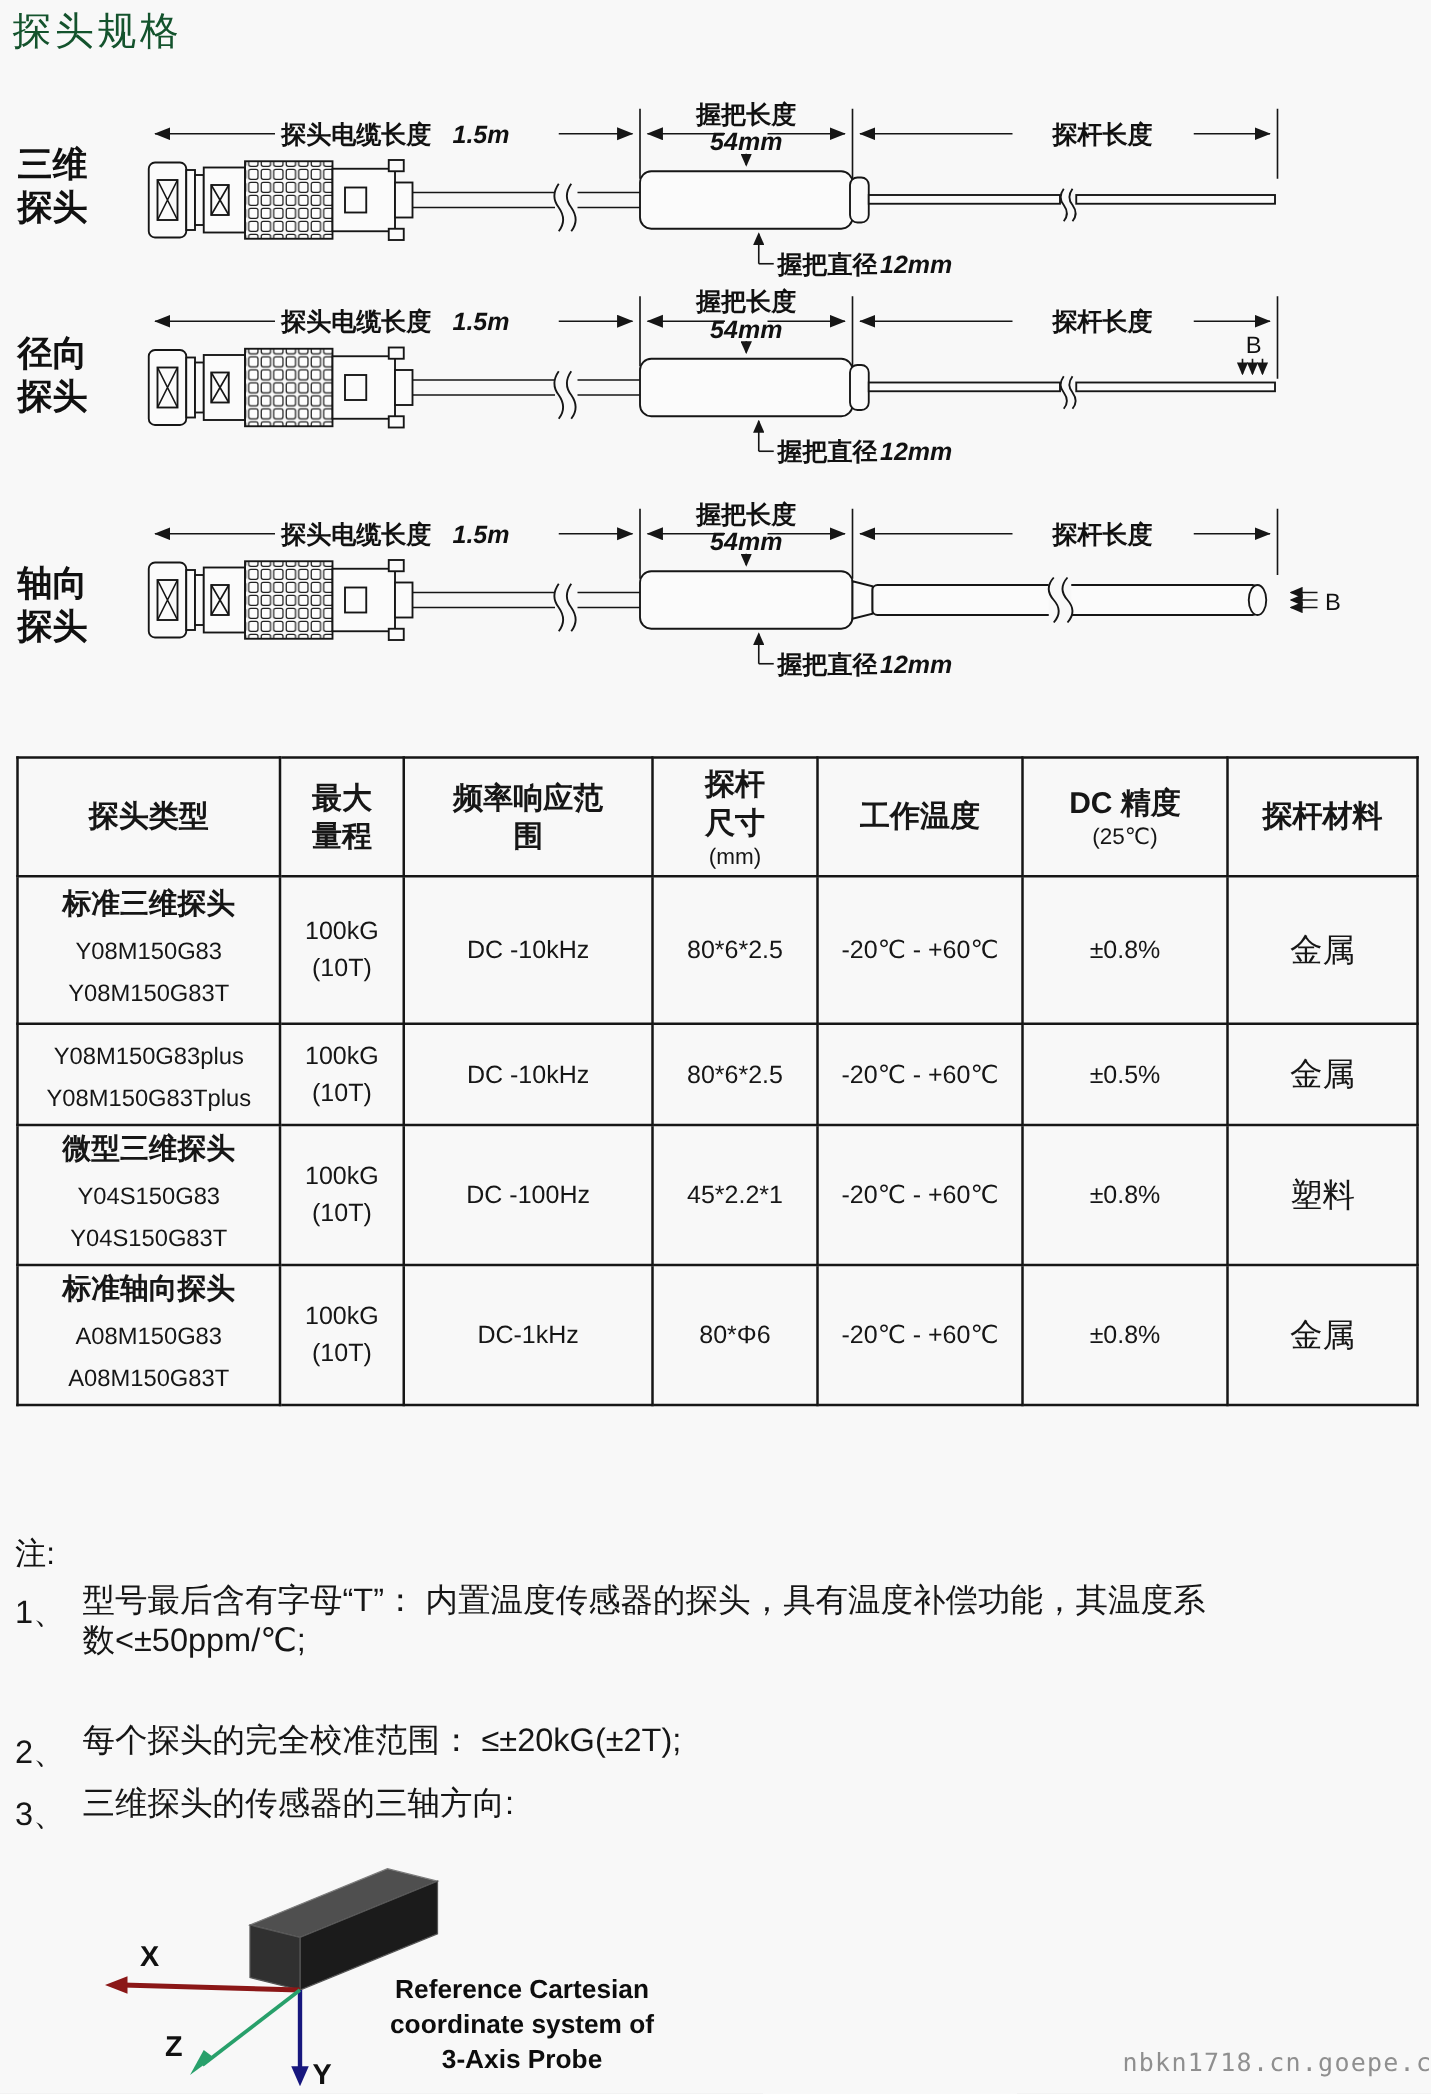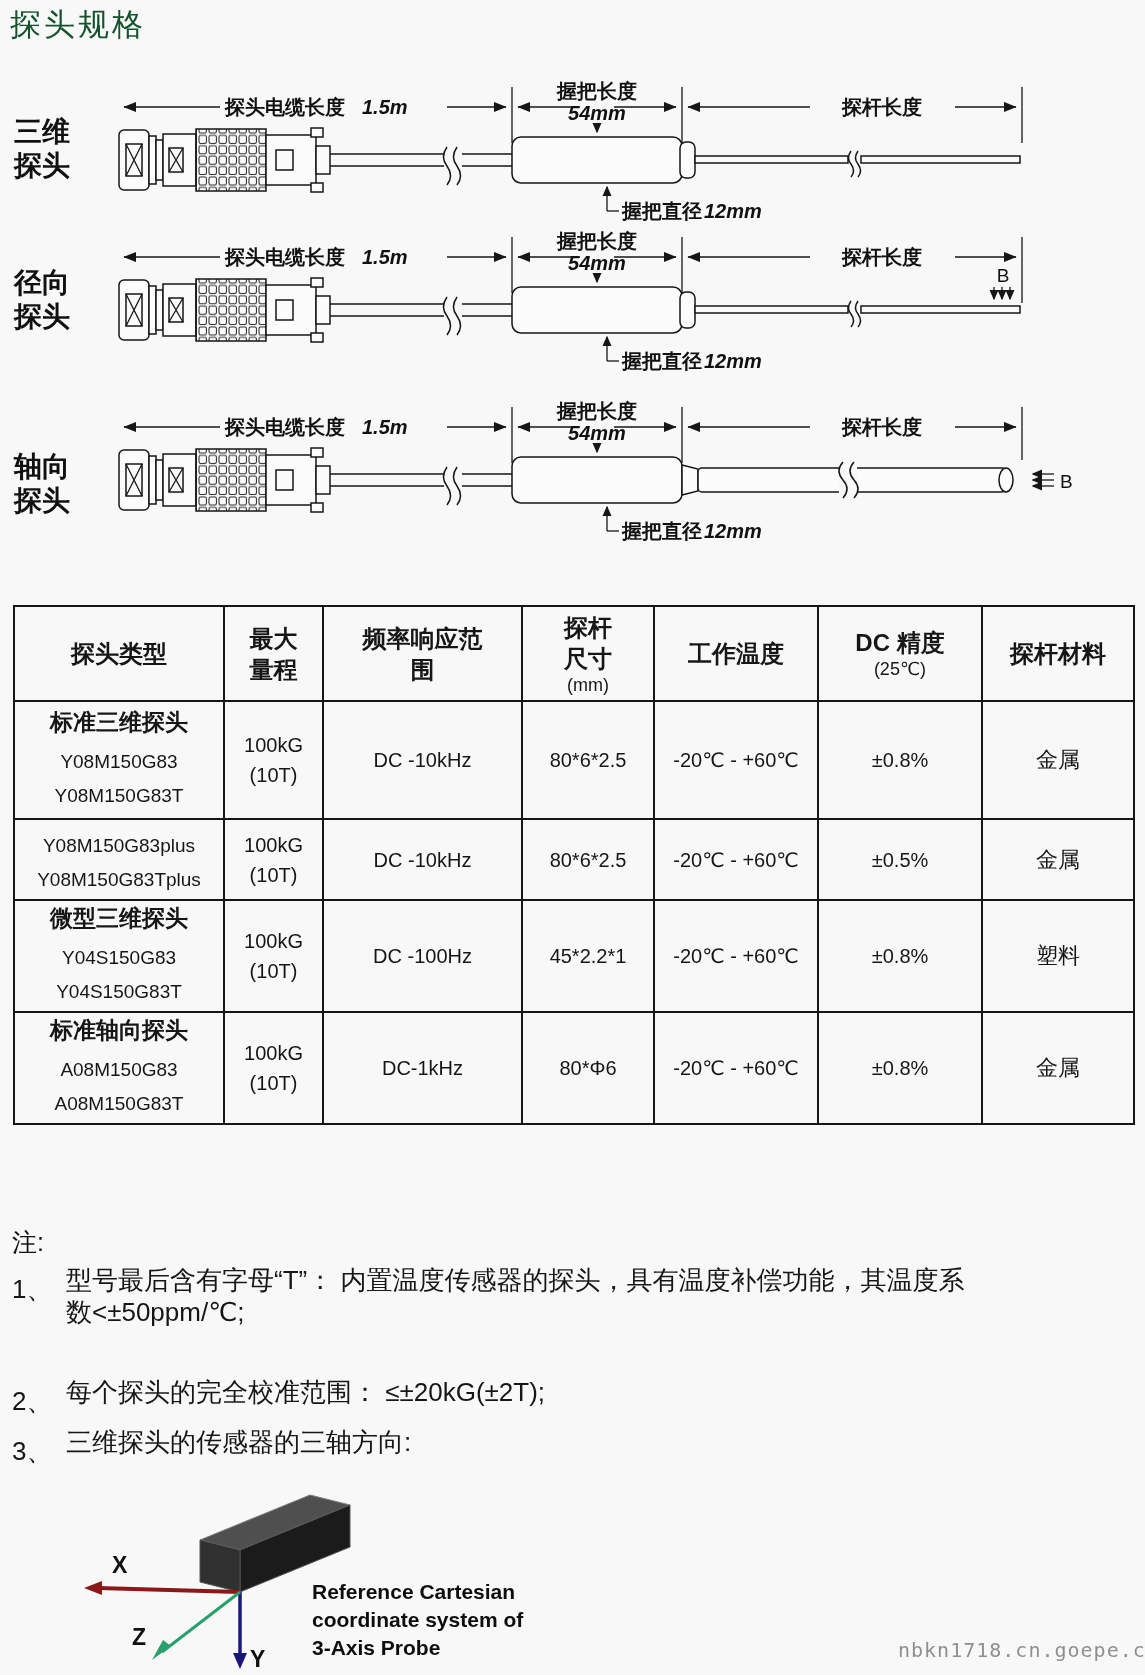--- a/index.html
+++ b/index.html
@@ -21,30 +21,30 @@
   table.spec th,table.spec td{border:2px solid #161616;text-align:center;vertical-align:middle;padding:2px 4px;overflow:hidden;}
   table.spec th{font-size:24px;font-weight:700;line-height:31px;}
   .th-main{white-space:pre-line;}
   .th-sub{font-size:18px;font-weight:400;line-height:22px;}
   tr.hrow{height:95px;} tr.r0{height:118px;margin-top:12px;} tr.r1{height:69px;} tr.r2{height:108px;} tr.r3{height:115px;} tr.r4{height:112px;}
   td{font-size:20px;}
   td.c-type{text-align:left;padding-left:16px;}
   .row-title{font-size:23px;font-weight:700;margin-bottom:7px;}
   .row-models{font-size:19px;line-height:34px;white-space:pre-line;}
   .ml{white-space:pre-line;line-height:30px;display:inline-block;}
-  td.c-mat{font-size:22px;}
+  td.c-mat{font-size:26px;}
 
   .notes-label{position:absolute;left:12px;top:1226px;font-size:25px;color:#111;}
   .note{position:absolute;left:12px;display:flex;align-items:flex-start;width:1125px;}
   .note .marker{width:54px;flex:none;font-size:26px;line-height:50px;}
   .note .content{font-size:26px;line-height:32px;white-space:pre-line;}
   .note1{top:1264px;} .note2{top:1376px;} .note3{top:1426px;}
 
   svg.coord{position:absolute;left:70px;top:1455px;width:540px;height:220px;overflow:visible;}
-  .coord-caption{position:absolute;left:312px;top:1578px;font-size:21px;font-weight:700;line-height:28px;white-space:pre-line;color:#0d0d0d;}
+  .coord-caption{position:absolute;left:312px;top:1578px;font-size:21px;font-weight:700;line-height:28px;white-space:pre-line;color:#0d0d0d;text-align:center;}
   .watermark{position:absolute;left:898px;top:1638px;font-size:20px;color:#8f8f8f;
              font-family:"DejaVu Sans Mono",monospace;letter-spacing:1px;}
 </style>
 </head>
 <body>
 
 <div class="page">
 
   <svg style="position:absolute;width:0;height:0" aria-hidden="true">
     <defs>

